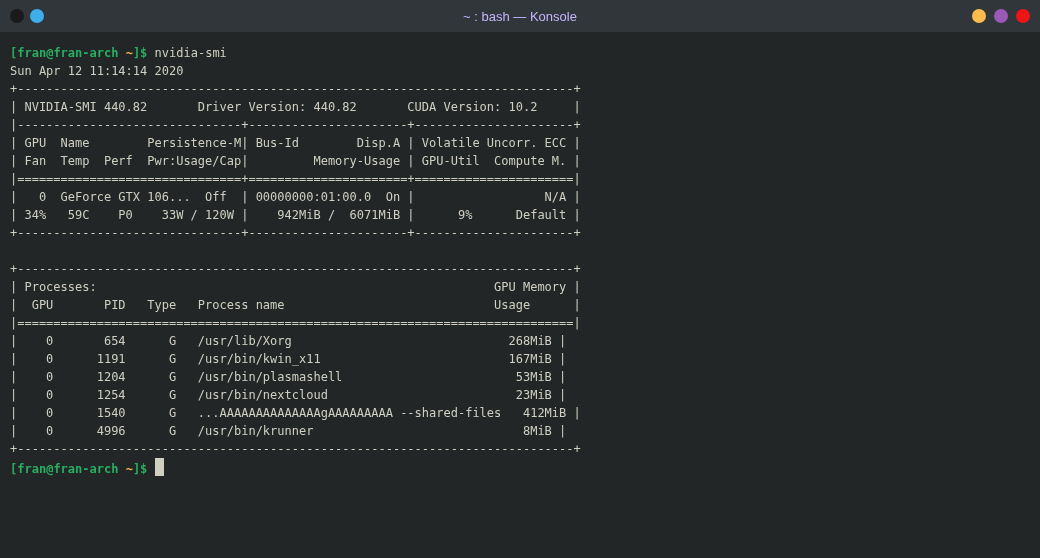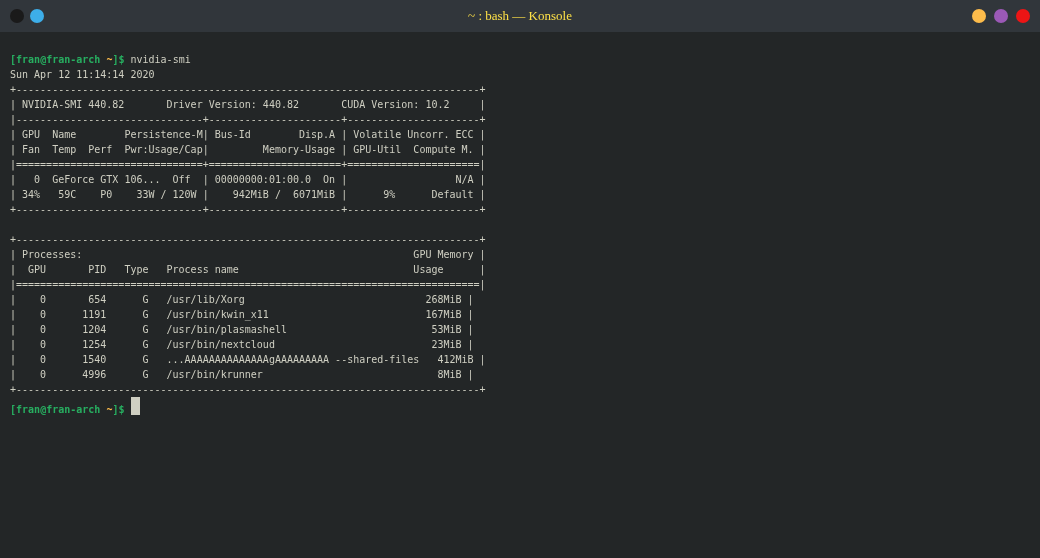--- a/index.html
+++ b/index.html
@@ -36,46 +36,46 @@
     .circle-dark {
       background: #1a1a1a;
     }
     .circle-blue {
       background: #3daee9;
     }
     .titlebar-center {
       position: absolute;
       left: 50%;
       transform: translateX(-50%);
-      color: #fde047;
+      color: #c4b5fd;
       font-size: 13px;
-      font-family: Liberation Serif, serif;
+      font-family: Liberation Sans, sans-serif;
     }
     .titlebar-right {
       margin-left: auto;
       display: flex;
       gap: 8px;
       align-items: center;
     }
     .win-circle {
       width: 14px;
       height: 14px;
       border-radius: 50%;
     }
     .circle-yellow { background: #fdbc4b; }
     .circle-purple { background: #9b59b6; }
     .circle-red { background: #ed1515; }
     .terminal {
       background: #232627;
-      padding: 20px 10px;
+      padding: 12px 10px;
       color: #cfcfc2;
       height: calc(558px - 32px);
       line-height: 1.5;
       white-space: pre;
-      font-size: 10px;
+      font-size: 12px;
       letter-spacing: 0px;
     }
     .prompt-user { color: #27ae60; font-weight: bold; }
     .prompt-bracket { color: #27ae60; font-weight: bold; }
     .prompt-host { color: #27ae60; font-weight: bold; }
     .prompt-tilde { color: #fdbc4b; font-weight: bold; }
     .prompt-dollar { color: #27ae60; font-weight: bold; }
     .command { color: #cfcfc2; }
     .cursor {
       display: inline-block;

